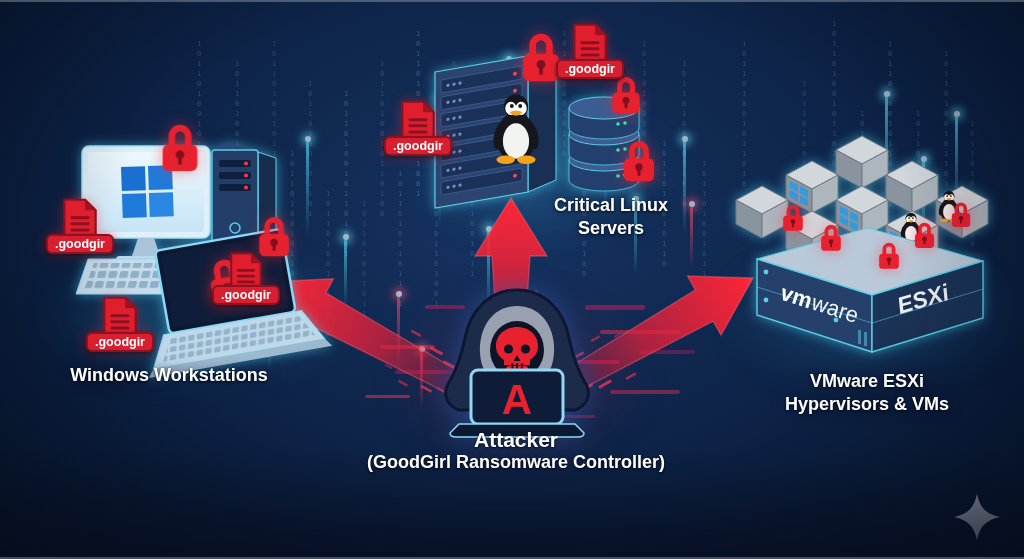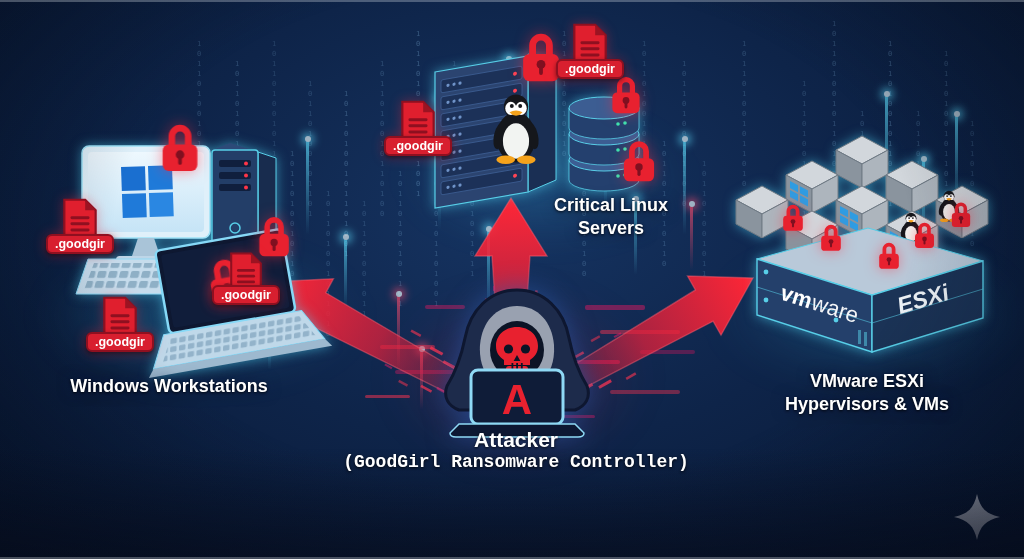--- a/index.html
+++ b/index.html
@@ -20,21 +20,21 @@
   #gfx{position:absolute;left:0;top:0;z-index:5;}
   .cyan-glow{filter:drop-shadow(0 0 6px rgba(80,210,240,.55));}
   .red-glow{filter:drop-shadow(0 0 7px rgba(255,40,60,.5));}
   .soft-glow{filter:drop-shadow(0 0 12px rgba(40,90,170,.6));}
   .node-label{position:absolute;transform:translateX(-50%);text-align:center;color:#fff;font-weight:700;
               font-size:18px;line-height:1.3;z-index:20;white-space:nowrap;
               text-shadow:0 1px 3px rgba(0,0,0,.85),0 0 14px rgba(0,30,70,.7);}
   .attacker-name{position:absolute;transform:translateX(-50%);color:#fff;font-weight:700;font-size:21px;
               z-index:20;white-space:nowrap;text-shadow:0 1px 3px rgba(0,0,0,.85);}
   .attacker-sub{position:absolute;transform:translateX(-50%);color:#fff;font-weight:700;font-size:18px;
-              z-index:20;white-space:nowrap;text-shadow:0 1px 3px rgba(0,0,0,.85);font-family:Liberation Mono, monospace;}
+              z-index:20;white-space:nowrap;text-shadow:0 1px 3px rgba(0,0,0,.85);}
   .title{position:absolute;left:50%;top:501px;transform:translateX(-50%);color:#fff;font-weight:800;
               font-size:33px;letter-spacing:.2px;z-index:30;white-space:nowrap;
               text-shadow:0 2px 6px rgba(0,0,0,.75);}
   .file-badge{position:absolute;width:78px;display:flex;flex-direction:column;align-items:center;z-index:15;
               filter:drop-shadow(0 0 6px rgba(255,40,60,.35));}
   .ext-pill{margin-top:-12px;background:#d81f2f;border:2px solid #8f1020;border-radius:6px;color:#fff;
               font-weight:700;font-size:12.5px;padding:1px 7px;white-space:nowrap;
               box-shadow:0 2px 5px rgba(0,0,0,.5);}
   .vignette{position:absolute;inset:0;z-index:10;pointer-events:none;
             background:radial-gradient(ellipse at 50% 42%, transparent 55%, rgba(4,10,24,.55) 100%);}
@@ -428,21 +428,21 @@
       </svg>
     <div class="ext-pill">.goodgir</div>
   </div>
   <div class="file-badge" style="left:551px;top:22px">
     <svg width="40" height="49" viewBox="0 0 46 56">
         <use href="#doc"></use>
       </svg>
     <div class="ext-pill">.goodgir</div>
   </div>
 
-  <div class="node-label" style="left:169px;top:375px">
+  <div class="node-label" style="left:169px;top:364px">
     <div>Windows Workstations</div>
   </div>
   <div class="node-label" style="left:867px;top:370px">
     <div>VMware ESXi</div>
     <div>Hypervisors &amp; VMs</div>
   </div>
   <div class="node-label" style="left:611px;top:194px">
     <div>Critical Linux</div>
     <div>Servers</div>
   </div>

